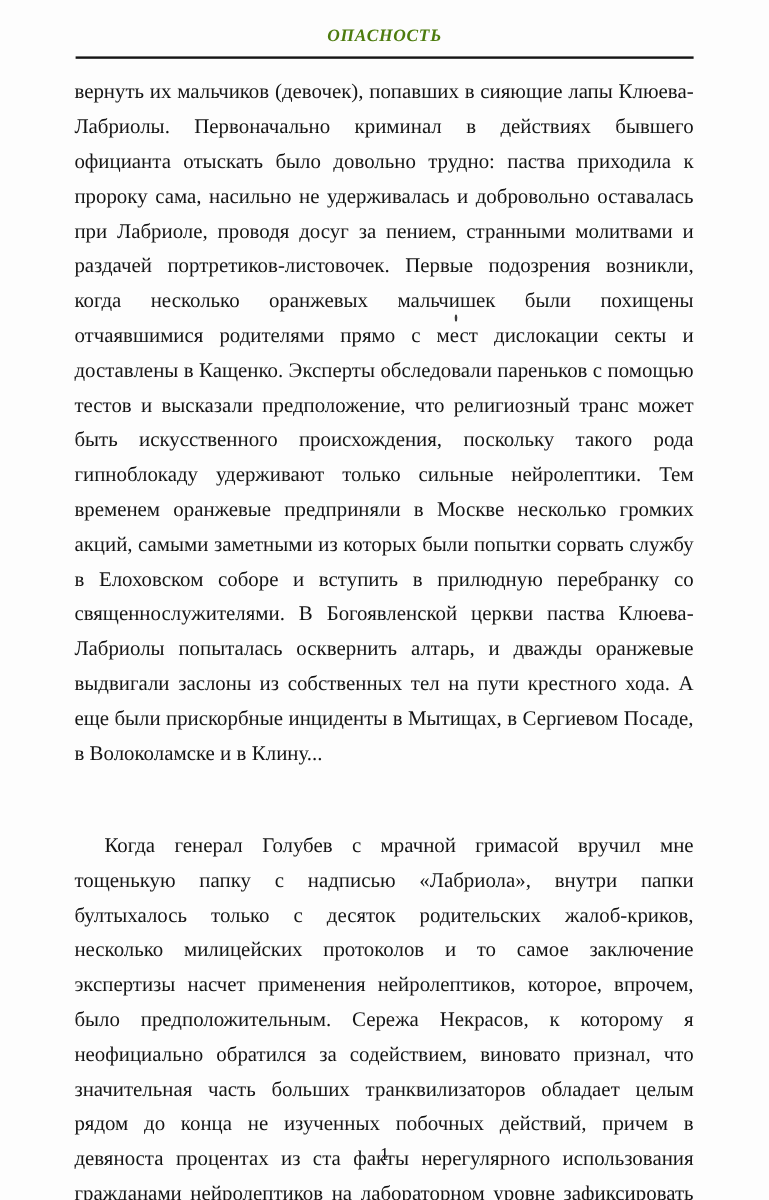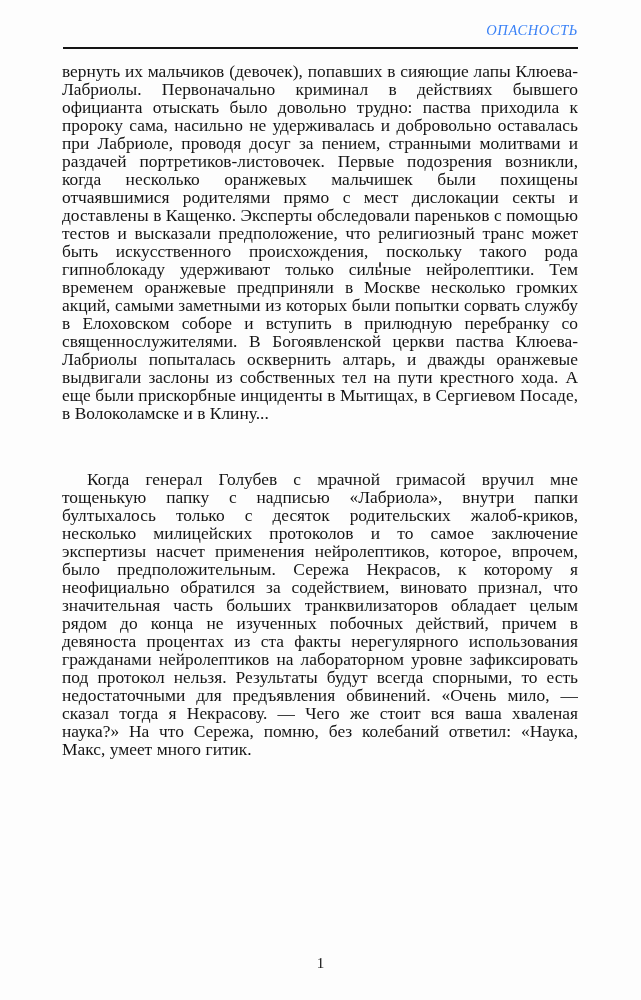--- a/index.html
+++ b/index.html
@@ -25,26 +25,26 @@
     height: 1000px;
     background: #fdfdfd;
   }
 
   
   .running-head {
     position: absolute;
     left: 63px;
     top: 22px;
     width: 515px;
-    text-align: right;
+    text-align: center;
     font-style: italic;
-    font-weight: 400;
+    font-weight: 700;
     font-size: 14.5px;
     letter-spacing: 0.6px;
-    color: #3b82f6;
+    color: #4d7c0f;
   }
 
   .head-rule {
     position: absolute;
     left: 63px;
     top: 47px;
     width: 515px;
     height: 2px;
     background: #151515;
   }
@@ -55,21 +55,21 @@
     left: 62px;
     top: 62px;
     width: 516px;
   }
 
   .para {
     margin: 0;
     text-align: justify;
     text-justify: inter-word;
     font-size: 17.4px;
-    line-height: 18px;
+    line-height: 29px;
     color: #141414;
     hyphens: none;
     word-spacing: 0.1px;
   }
 
   .para + .para {
     text-indent: 25px;
     margin-top: 48px;
   }
 

